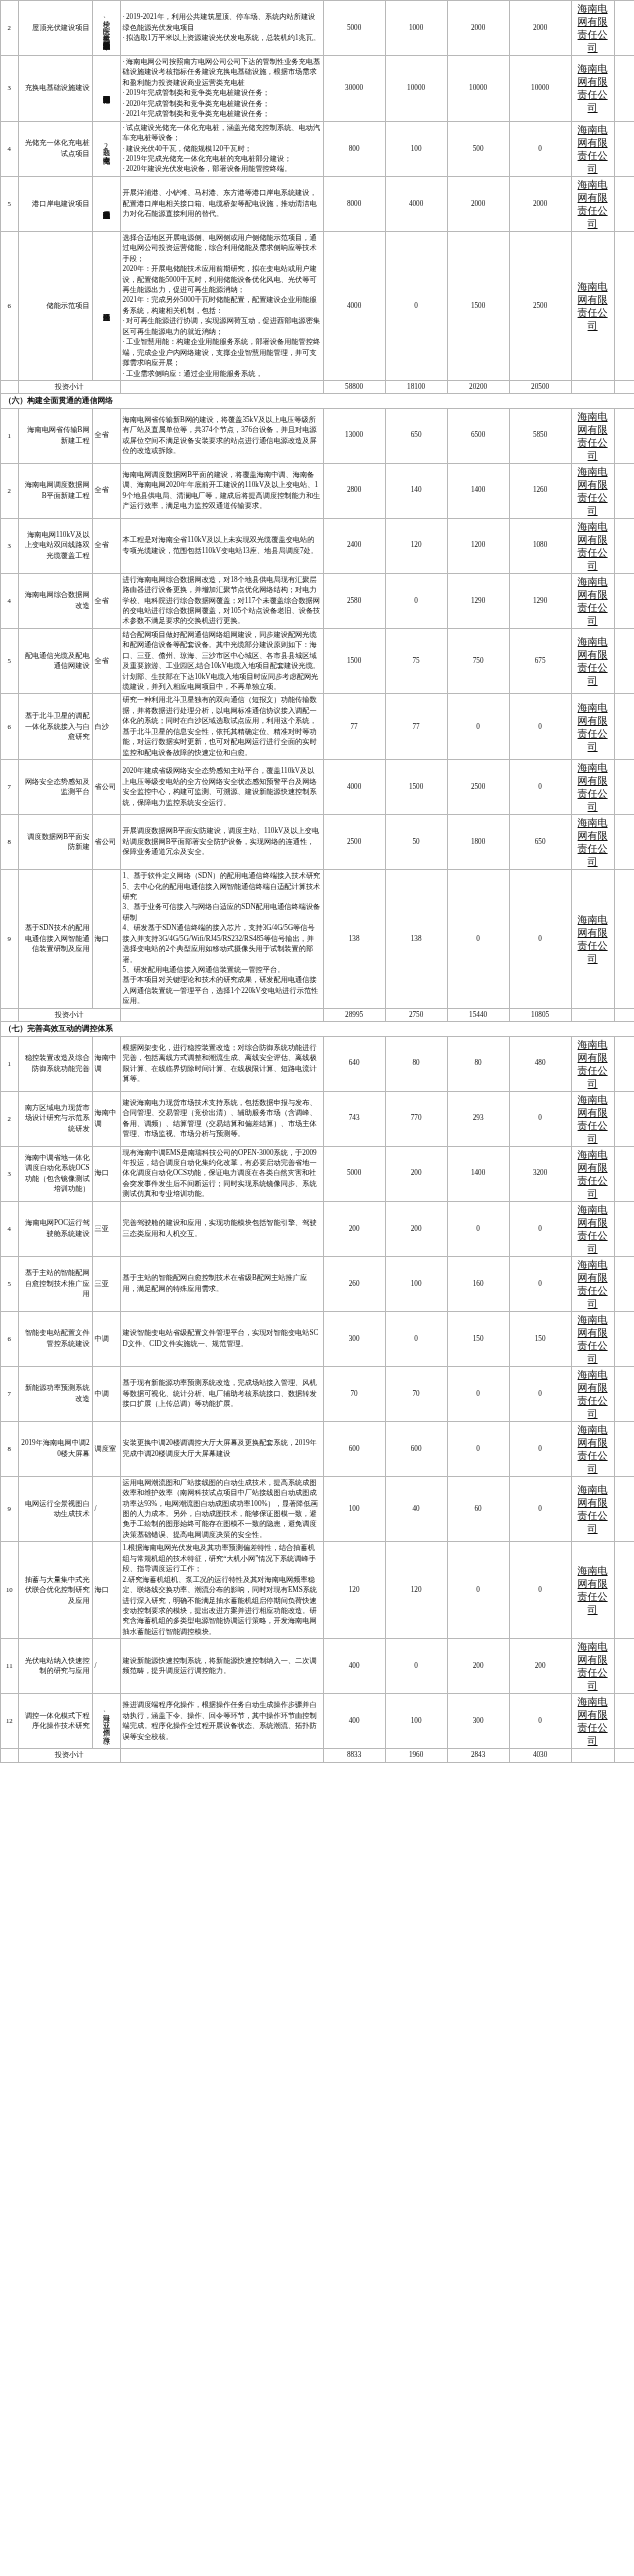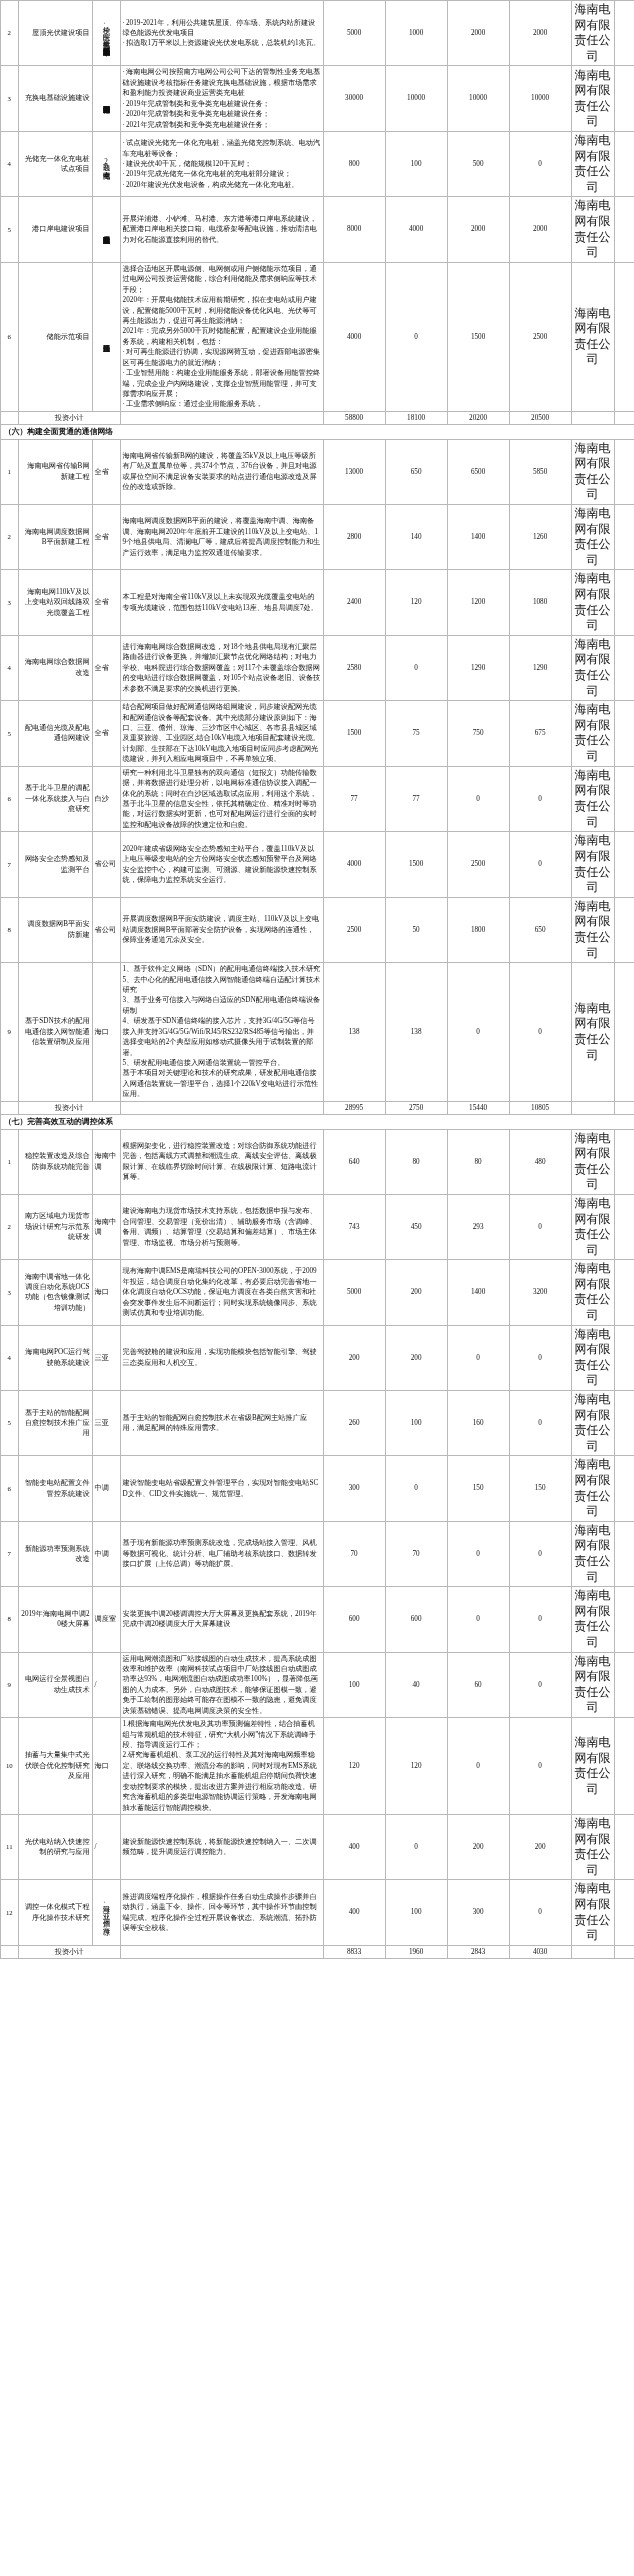--- a/index.html
+++ b/index.html
@@ -40,21 +40,21 @@
   col.c-y2      { width: 62px; }
   col.c-y3      { width: 62px; }
   col.c-unit    { width: 43px; }
   col.c-tail    { width: 22.5px; }
 
   td.no      { text-align: center; font-size: 6.8px; }
   td.name    { text-align: right; }
   td.area    { }
   td.desc    { text-align: left; }
   td.num     { text-align: center; font-size: 7.2px; }
-  td.unit    { text-align: center; font-size: 12px; line-height: 1.3; }
+  td.unit    { text-align: center; font-size: 10px; line-height: 1.3; text-decoration: underline; }
   td.tail    { }
 
   
   .vert {
     writing-mode: vertical-rl;
     text-orientation: upright;
     -webkit-text-orientation: upright;
     margin: 0 auto;
     line-height: 1.12;
     letter-spacing: 0px;
@@ -142,21 +142,21 @@
         </tr>
         <tr>
           <td class="no">4</td>
           <td class="name">光储充一体化充电桩试点项目</td>
           <td class="area vcell"><span class="vert">选取2个充电网点</span></td>
           <td class="desc">
             <span class="bullets desc-body">
               <p class="b">试点建设光储充一体化充电桩，涵盖光储充控制系统、电动汽车充电桩等设备；</p>
               <p class="b">建设光伏40千瓦，储能规模120千瓦时；</p>
               <p class="b">2019年完成光储充一体化充电桩的充电桩部分建设；</p>
-              <p class="b">2020年建设光伏发电设备，构成光储充一体化充电桩。</p>
+              <p class="b">2020年建设光伏发电设备，部署设备用能管控终端。</p>
             </span>
           </td>
           <td class="num">800</td>
           <td class="num">100</td>
           <td class="num">500</td>
           <td class="num">0</td>
           <td class="unit">海南电网有限责任公司</td>
           <td class="tail"></td>
         </tr>
         <tr>
@@ -393,21 +393,21 @@
         <tr>
           <td class="no">2</td>
           <td class="name">南方区域电力现货市场设计研究与示范系统研发</td>
           <td class="area">海南中调</td>
           <td class="desc">
             <span class="bullets desc-body">
               <p>建设海南电力现货市场技术支持系统，包括数据申报与发布、合同管理、交易管理（竞价出清）、辅助服务市场（含调峰、备用、调频）、结算管理（交易结算和偏差结算）、市场主体管理、市场监视、市场分析与预测等。</p>
             </span>
           </td>
           <td class="num">743</td>
-          <td class="num">450</td>
+          <td class="num">770</td>
           <td class="num">293</td>
           <td class="num">0</td>
           <td class="unit">海南电网有限责任公司</td>
           <td class="tail"></td>
         </tr>
         <tr>
           <td class="no">3</td>
           <td class="name">海南中调省地一体化调度自动化系统OCS功能（包含镜像测试培训功能）</td>
           <td class="area">海口</td>
           <td class="desc">

